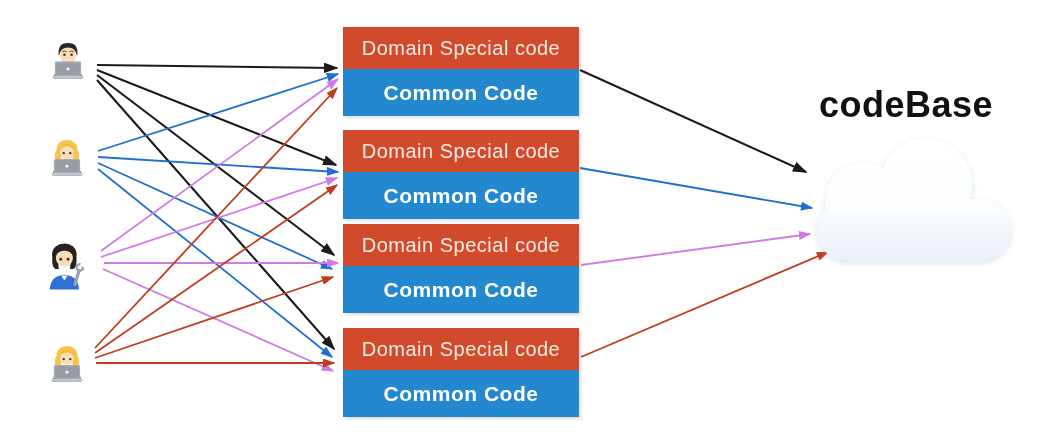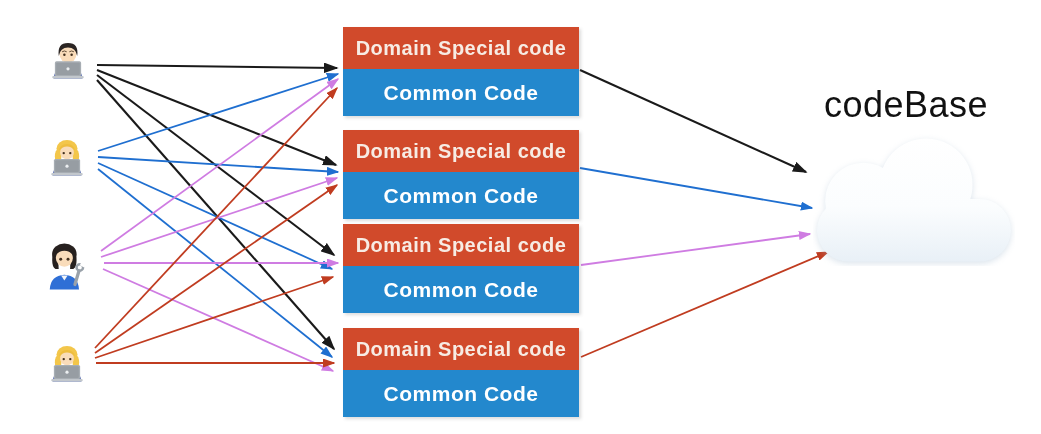--- a/index.html
+++ b/index.html
@@ -22,33 +22,33 @@
 
   .code-box{
     position:absolute;left:343px;width:236px;
     box-shadow:2px 2px 3px rgba(120,120,120,0.25);
   }
   .box-domain{
     height:42px;display:flex;align-items:center;justify-content:center;
     background:#d14a2b;
   }
   .box-domain span{
-    color:#f7ece4;font-size:20px;font-weight:700;letter-spacing:.5px;
+    color:#f7ece4;font-size:20px;font-weight:400;letter-spacing:.5px;
   }
   .box-common{
     height:47px;display:flex;align-items:center;justify-content:center;
     background:#2388cd;
   }
   .box-common span{
     color:#ffffff;font-size:21px;font-weight:700;letter-spacing:.5px;
   }
   .codebase-title{
     position:absolute;left:800px;top:84px;width:212px;
     text-align:center;
-    font-size:36px;font-weight:400;color:#111111;
+    font-size:36px;font-weight:700;color:#111111;
     letter-spacing:0.5px;
   }
   .cloud{position:absolute;left:813px;top:134px;width:202px;height:132px;}
 </style>
 </head>
 <body>
 
 <div class="stage">
 
   <svg id="arrow-layer" viewBox="0 0 1041 434">

